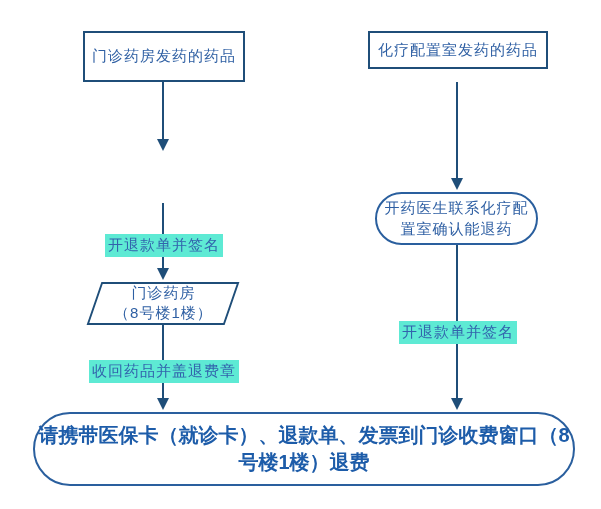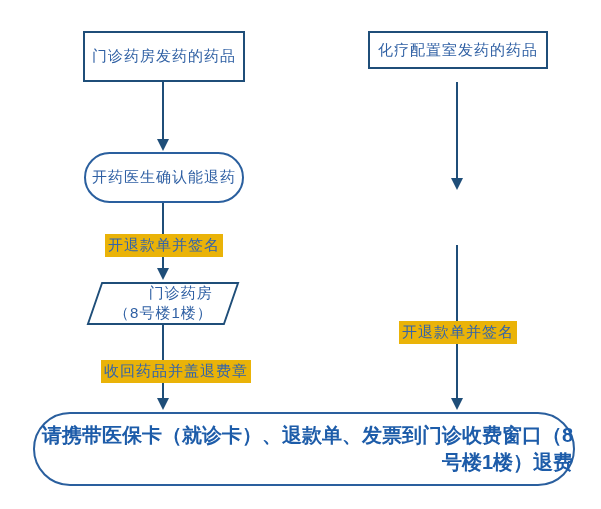--- a/index.html
+++ b/index.html
@@ -1,15 +1,15 @@
 <!DOCTYPE html>
 <html><head>
 <meta charset="utf-8">
 <style>
-  * { margin: 0; padding: 0; box-sizing: border-box; text-align: right; }
+  * { margin: 0; padding: 0; box-sizing: border-box; }
   html, body { background: #ffffff; }
   body {
     font-family: "Liberation Sans", "DejaVu Sans", sans-serif;
   }
   #canvas {
     position: relative;
     width: 601px;
     height: 509px;
     background: #ffffff;
     overflow: hidden;
@@ -62,45 +62,48 @@
     width: 0;
     height: 0;
     border-left: 6px solid transparent;
     border-right: 6px solid transparent;
     border-top: 12px solid #1f4e79;
   }
   
   .edge-label {
     position: absolute;
     transform: translateX(-50%);
-    background: #eab308;
+    background: #5eead4;
     color: #3263ac;
     font-size: 15px;
     letter-spacing: 1px;
     padding: 2px 3px;
     white-space: nowrap;
   }
 </style>
 </head>
 <body>
 
 <div id="canvas">
 
   <div class="node rect-node" style="left:83px; top:31px; width:162px; height:51px;">
     <span>门诊药房发药的药品</span>
   </div>
 
   <div class="node rect-node" style="left:368px; top:31px; width:180px; height:38px;">
     <span>化疗配置室发药的药品</span>
   </div>
 
-  <div class="node stadium-node" style="left:84px; top:152px; width:160px; height:51px;">
-    <span>开药医生确认能退药</span>
+
+  <div class="node stadium-node two-line" style="left:375px; top:192px; width:163px; height:53px;">
+    <div>
+      <span>开药医生联系化疗配</span>
+      <span>置室确认能退药</span>
+    </div>
   </div>
-
 
   <div class="node parallelogram" style="left:94px; top:282px; width:138px; height:43px;">
     <div class="inner two-line">
       <span>门诊药房</span>
       <span>（8号楼1楼）</span>
     </div>
   </div>
 
   <div class="node banner" style="left:33px; top:412px; width:542px; height:74px;">
     <span>请携带医保卡（就诊卡）、退款单、发票到门诊收费窗口（8号楼1楼）退费</span>
@@ -116,17 +119,17 @@
   <div class="arrowhead" style="left:157px; top:398px;"></div>
 
   <div class="vline" style="left:456px; top:82px; height:97px;"></div>
   <div class="arrowhead" style="left:451px; top:178px;"></div>
 
   <div class="vline" style="left:456px; top:245px; height:154px;"></div>
   <div class="arrowhead" style="left:451px; top:398px;"></div>
 
   <div class="edge-label" style="left:164px; top:234px;">开退款单并签名</div>
 
-  <div class="edge-label" style="left:176px; top:360px;">收回药品并盖退费章</div>
+  <div class="edge-label" style="left:164px; top:360px;">收回药品并盖退费章</div>
 
   <div class="edge-label" style="left:458px; top:321px;">开退款单并签名</div>
 
 </div>
 
 </body></html>

